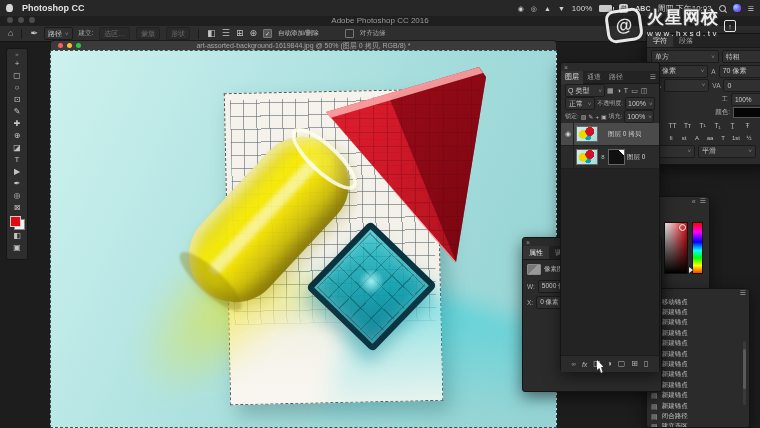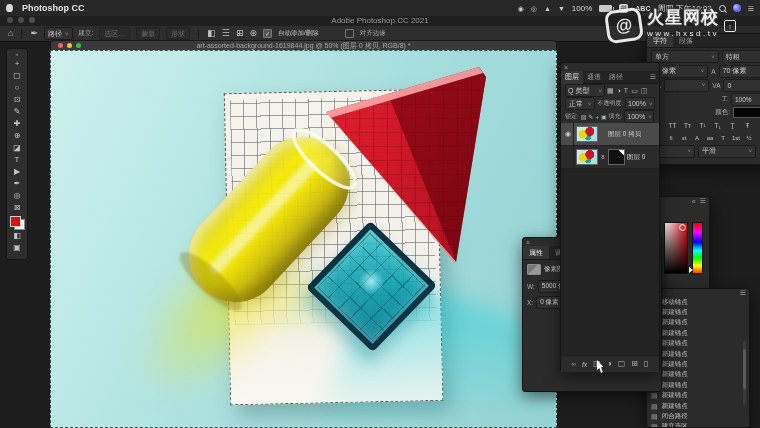--- a/index.html
+++ b/index.html
@@ -206,21 +206,21 @@
       <span class="sicon">☰</span>
     </div>
   </div>
 
   <div id="titlebar" class="abs">
     <span class="tl-dots">
         <i></i>
         <i></i>
         <i></i>
       </span>
-    <span class="ttl">Adobe Photoshop CC 2021</span>
+    <span class="ttl">Adobe Photoshop CC 2016</span>
   </div>
 
   <div id="optionsbar" class="abs">
     <span class="obi">⌂</span>
     <span class="vsep"></span>
     <span class="obi">✒</span>
     <span class="select">
       <span>路径</span>
         <span class="car">˅</span>
       </span>

